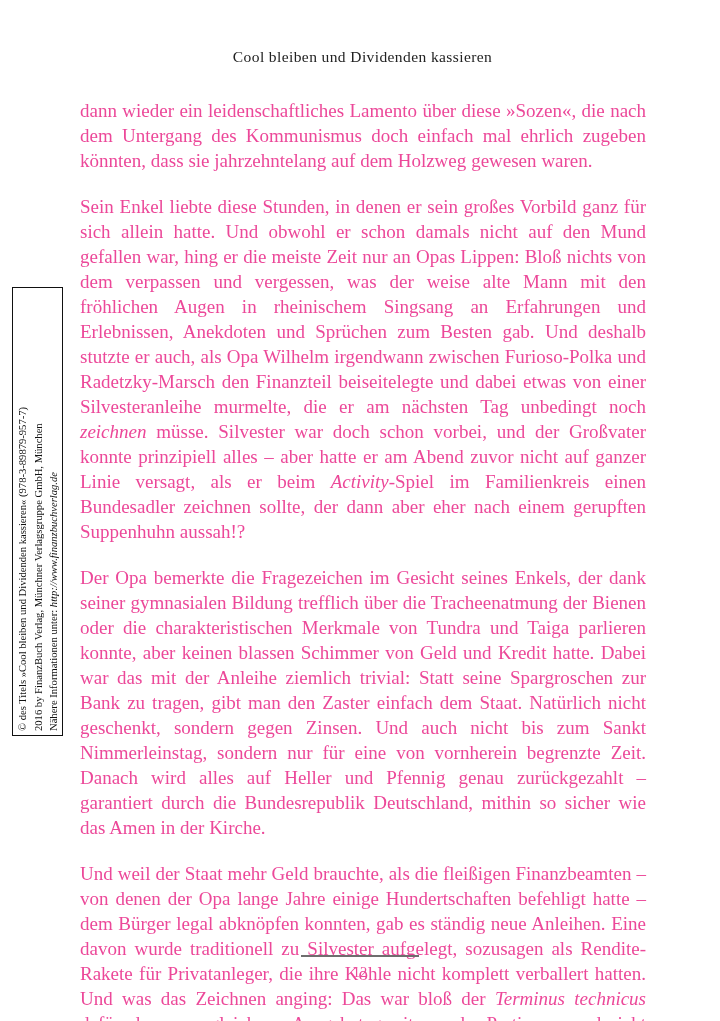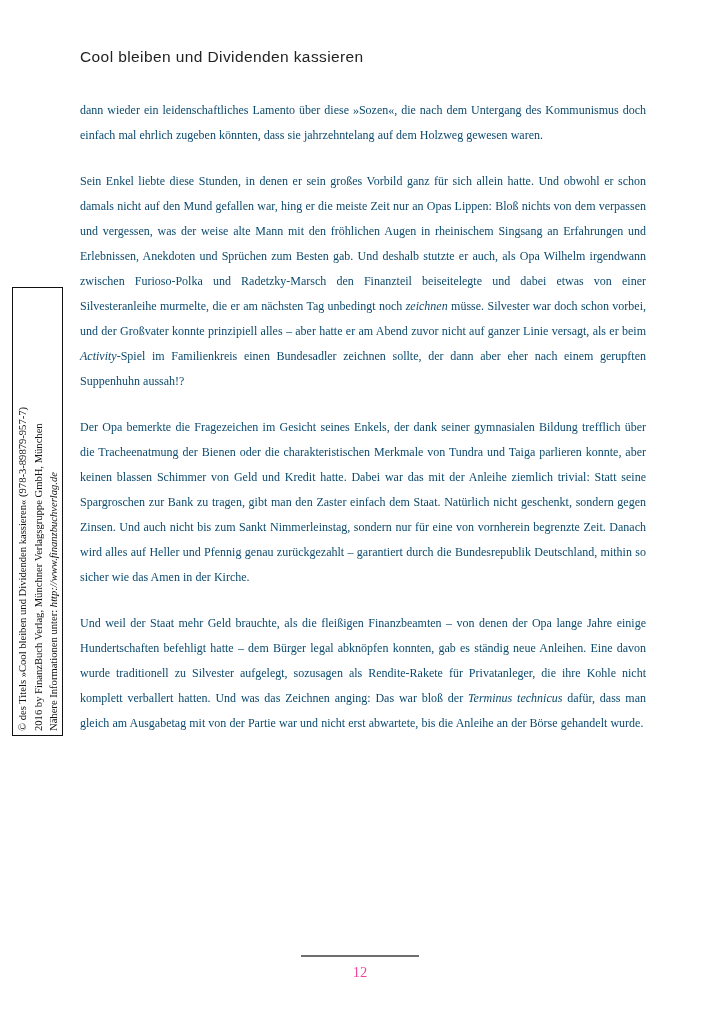--- a/index.html
+++ b/index.html
@@ -16,42 +16,43 @@
     font-family: "Liberation Serif", "DejaVu Serif", serif;
     color: #1a1a1a;
   }
 
   
   .running-head {
     position: absolute;
     top: 48px;
     left: 80px;
     width: 565px;
+    text-align: center;
     font-size: 15.5px;
     letter-spacing: 0.4px;
     color: #222222;
-    font-family: Liberation Sans, sans-serif;
+    font-family: Liberation Serif, serif;
   }
 
   
   .text-column {
     position: absolute;
     top: 98px;
     left: 80px;
     width: 566px;
   }
   .para {
     margin: 0 0 21px 0;
-    font-size: 12px;
+    font-size: 19px;
     line-height: 25.0px;
     text-align: justify;
     text-justify: inter-word;
     word-spacing: 0.1px;
     hyphens: manual;
-    color: #0c4a6e;
+    color: #ec4899;
   }
   .para:last-child { margin-bottom: 4px; }
   .para i, .para em {
   }
 
   
   .copyright-box {
     position: absolute;
     left: 12px;
     top: 287px;

